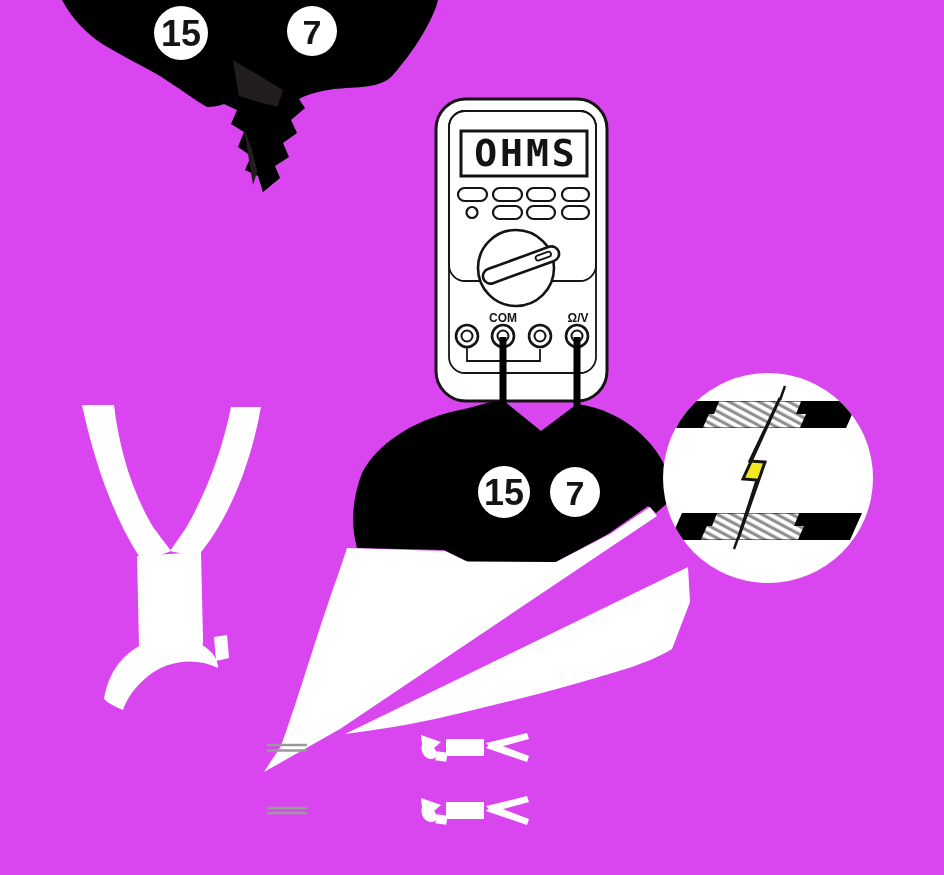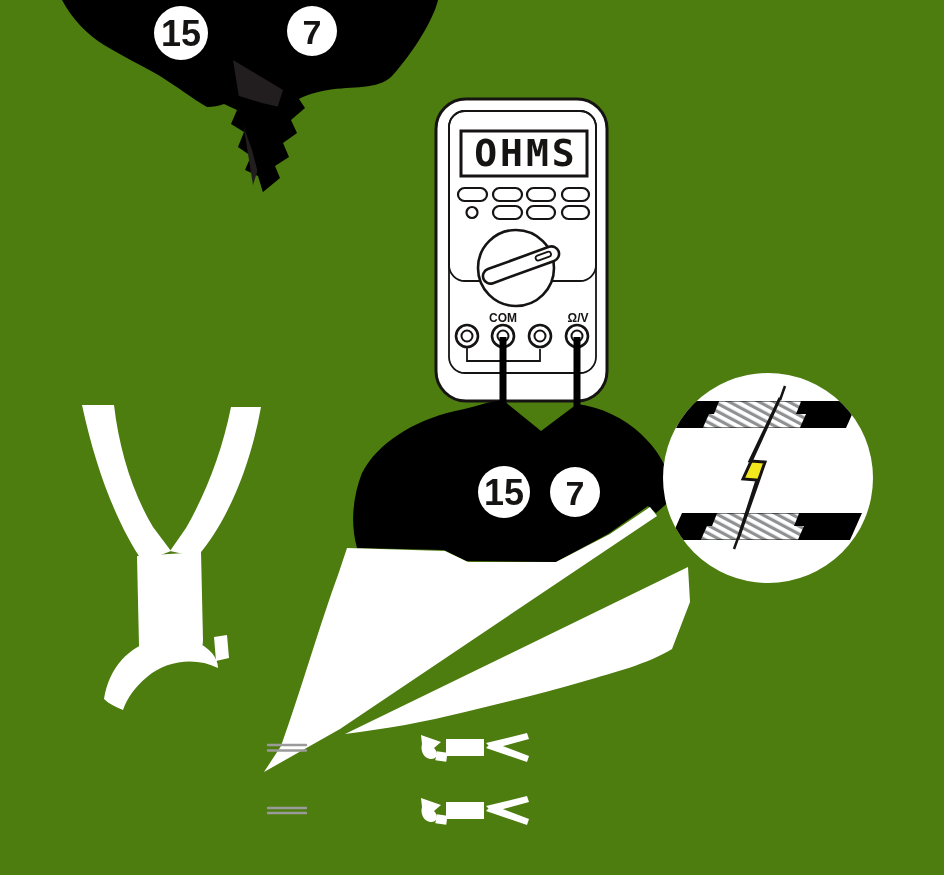--- a/index.html
+++ b/index.html
@@ -1,16 +1,16 @@
 <!DOCTYPE html>
 <html><head>
 <meta charset="utf-8">
 <style>
   html,body{margin:0;padding:0;background:#221e1f;}
-  .page{position:relative;width:944px;height:875px;background:#4d7c0f;overflow:hidden;
+  .page{position:relative;width:944px;height:875px;background:#d946ef;overflow:hidden;
         font-family:"Liberation Sans", sans-serif;}
   svg{display:block;}
   text{font-family:"Liberation Sans", sans-serif;}
   .seg{font-family:"DejaVu Sans Mono", monospace;font-weight:bold;letter-spacing:3px;}
   .num{font-weight:bold;}
   .jack-label{font-weight:bold;}
 </style>
 </head>
 <body>
 

